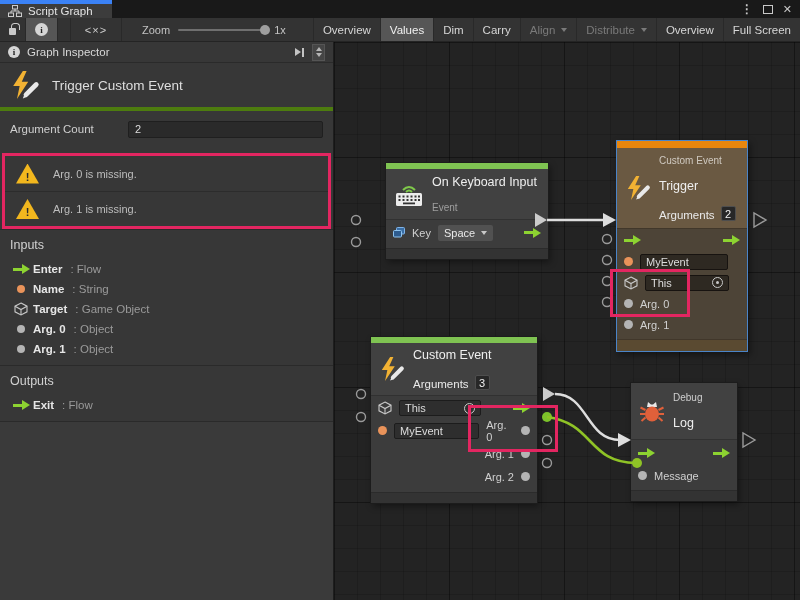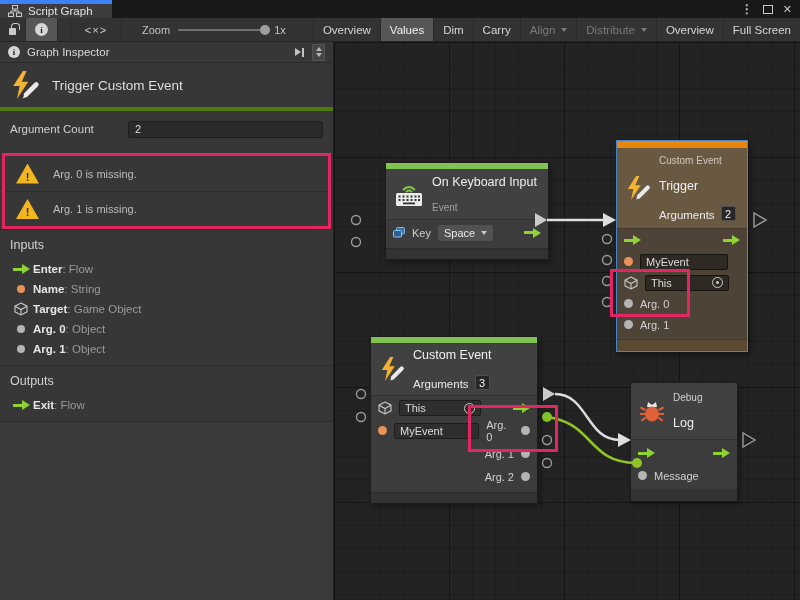--- a/index.html
+++ b/index.html
@@ -58,21 +58,21 @@
   .warnbox { margin:6px 2px 0 2px; border:3px solid #e32661; }
   .warnrow { height:35px; display:flex; align-items:center; gap:14px; padding-left:11px; }
   .warnrow + .warnrow { border-top:1px solid #2c2c2c; }
   .warntri { position:relative; width:23px; height:20px; background:#f2b71e; clip-path:polygon(50% 0,100% 100%,0 100%); flex:none; }
   .warnmark { position:absolute; left:0; right:0; bottom:1px; text-align:center; font-size:11px; font-weight:bold; color:#2c2c2c; }
   .warntext { font-size:11px; color:#bdbdbd; }
   .section { border-top:1px solid #2a2a2a; padding:8px 0 6px 0; }
   .sec-heading { font-size:12.5px; color:#d2d2d2; padding-left:10px; margin-bottom:7px; }
   .pin-item { height:20px; display:flex; align-items:center; font-size:11.5px; }
   .pin-ic { width:24px; margin-left:9px; display:flex; justify-content:center; flex:none; }
-  .pin-name { color:#e6e6e6; font-weight:bold; margin-right:0; }
+  .pin-name { color:#e6e6e6; font-weight:bold; margin-right:8px; }
   .pin-type { color:#9a9a9a; }
   .filler { flex:1; border-top:1px solid #2a2a2a; background:#3a3a3a; }
 
   
   .dot { width:9px; height:9px; border-radius:50%; background:#b4b4b4; flex:none; }
   .dot.orange { background:#e9935a; }
   .dot.sm { width:8px; height:8px; }
   .flowarrow { position:relative; width:17px; height:10px; flex:none; }
   .flowarrow::before { content:""; position:absolute; left:0; top:3.5px; width:10px; height:3px; background:#8dd331; }
   .flowarrow::after { content:""; position:absolute; left:9px; top:0; width:0; height:0; border-left:8px solid #8dd331; border-top:5px solid transparent; border-bottom:5px solid transparent; }

